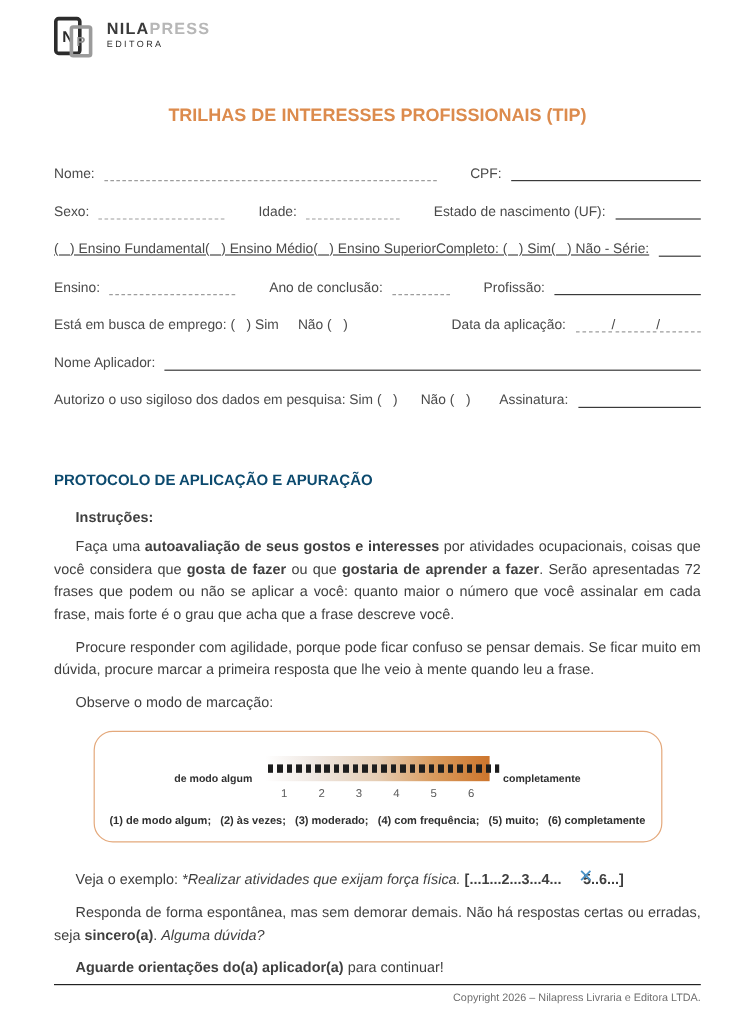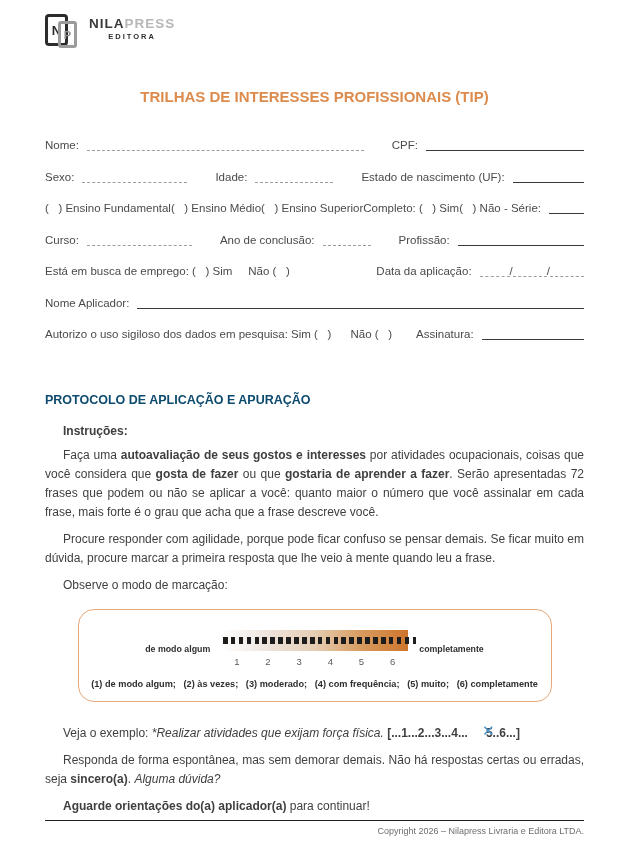--- a/index.html
+++ b/index.html
@@ -10,36 +10,36 @@
   .logo-row{display:flex;align-items:flex-start;gap:8px;}
   .logo-mark{position:relative;width:36px;height:38px;flex:0 0 36px;}
   .np-n{position:absolute;left:0;top:0;width:17px;height:26px;border:3px solid #2c2c2c;border-radius:4px;
         display:flex;align-items:center;justify-content:center;font-weight:bold;font-size:13px;color:#2c2c2c;}
   .np-p{position:absolute;left:13px;top:7px;width:13px;height:21px;border:3px solid #9b9b9b;border-radius:3px;
         display:flex;align-items:center;justify-content:center;font-weight:bold;font-size:11px;color:#8f8f8f;}
   .logo-text{padding-top:3px;}
   .logo-name{font-size:13.5px;font-weight:bold;letter-spacing:1px;line-height:13px;}
   .logo-name .dark{color:#3a3a3a;}
   .logo-name .light{color:#b7b7b7;}
-  .logo-sub{font-size:7.5px;font-weight:bold;letter-spacing:2px;color:#2e2e2e;margin-top:2px;text-align:center;}
+  .logo-sub{font-size:7.5px;font-weight:normal;letter-spacing:2px;color:#2e2e2e;margin-top:2px;}
 
   
   .title{margin:36px 0 0 0;text-align:center;font-size:15px;font-weight:bold;letter-spacing:0;color:#dc8b4d;}
 
   
   .form{margin-top:33px;font-size:11.5px;color:#4a4a4a;}
   .frow{display:flex;align-items:flex-end;margin-bottom:17.5px;line-height:14px;justify-content:flex-end;}
   .lbl{white-space:pre;}
   .line{display:inline-block;height:2px;margin-bottom:1px;}
   .dashed{border-bottom:1.2px dashed #9d9d9d;}
   .solid{border-bottom:1.4px solid #3a3a3a;}
   .f1{flex:1;}
   .ml{margin-left:28px;}
   .ml-s{margin-left:8px;}
-  .between{justify-content:space-between;}
+  .between{justify-content:space-between;text-decoration:underline;}
 
   
   .section-heading{margin:52px 0 0 0;text-align:left;font-size:12.5px;font-weight:bold;color:#0c4a6e;}
   .para{margin:8px 0 0 0;font-size:12px;line-height:19px;text-align:justify;text-indent:18px;}
   .bold-label{margin:17px 0 0 0;font-size:12px;font-weight:bold;text-indent:18px;}
   .para b{font-weight:bold;}
   .para i{font-style:italic;}
   .pre{white-space:pre;}
 
   
@@ -110,21 +110,21 @@
     <div class="frow between">
       <span class="lbl">(   ) Ensino Fundamental</span>
       <span class="lbl">(   ) Ensino Médio</span>
       <span class="lbl">(   ) Ensino Superior</span>
       <span class="lbl">Completo: (   ) Sim</span>
       <span class="lbl">(   ) Não - Série:</span>
       <span class="line solid ml-s" style="width:50px"></span>
     </div>
 
     <div class="frow">
-      <span class="lbl">Curso:</span>
+      <span class="lbl">Ensino:</span>
       <span class="line dashed ml-s" style="width:105px"></span>
       <span class="lbl ml">Ano de conclusão:</span>
       <span class="line dashed ml-s" style="width:48px"></span>
       <span class="lbl ml">Profissão:</span>
       <span class="line solid f1 ml-s"></span>
     </div>
 
     <div class="frow">
       <span class="lbl">Está em busca de emprego: (   ) Sim     Não (   )</span>
       <span class="f1"></span>

